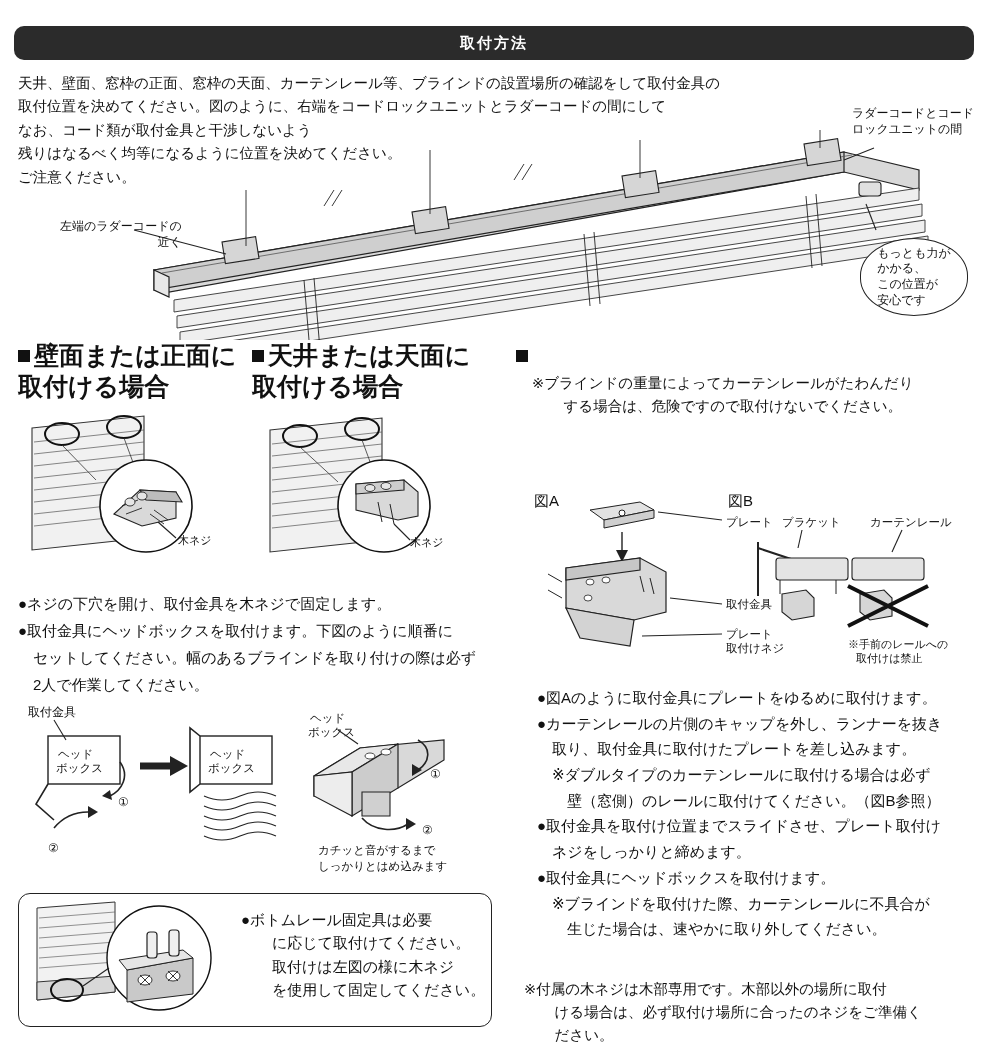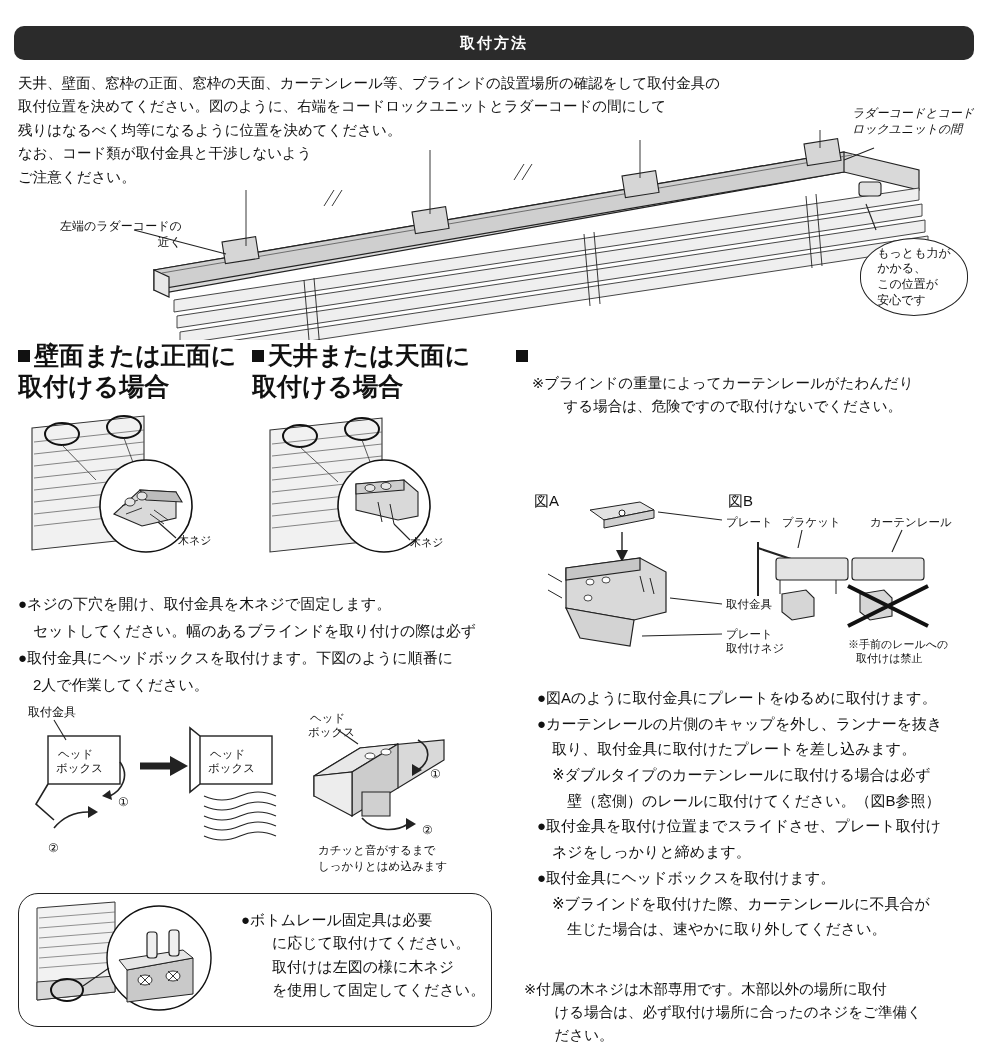--- a/index.html
+++ b/index.html
@@ -28,21 +28,21 @@
     font-size:14.5px;line-height:1.62;
   }
   .intro div{white-space:nowrap;}
 
   
   .topdiag{position:absolute;left:14px;top:130px;width:960px;height:200px;}
   .callout{
     position:absolute;font-size:12px;line-height:1.35;color:#111;
   }
   .calloutL{left:46px;top:88px;text-align:right;}
-  .calloutR{left:838px;top:-25px;font-style:italic;}
+  .calloutR{left:838px;top:-25px;}
   .bubble{
     position:absolute;left:846px;top:108px;width:106px;height:76px;
     border:1.6px solid #222;border-radius:50%/48%;
     font-size:12px;line-height:1.3;text-align:left;
     display:flex;align-items:center;justify-content:center;
     background:#fff;
   }
 
   
   .blind-svg{position:absolute;left:0;top:0;}
@@ -73,21 +73,21 @@
 
   .footnote{position:absolute;left:524px;top:978px;width:456px;font-size:14.5px;line-height:1.58;}
   .footnote p{margin:0;text-indent:-16px;padding-left:16px;}
 
   
   .figD{position:absolute;left:14px;top:700px;width:480px;height:180px;}
 
   
   .bottombox{
     position:absolute;left:18px;top:893px;width:472px;height:132px;
-    border:1.6px solid #222;border-radius:20px;background:#fff;
+    border:1.6px solid #222;border-radius:12px;background:#fff;
   }
   .bottombox .txt{
     position:absolute;left:222px;top:14px;width:240px;font-size:15px;line-height:1.56;
     text-indent:-16px;padding-left:16px;
   }
 
   .gray{fill:#d9d9d9;}
   .ln{stroke:#222;stroke-width:1.1;fill:none;}
   .ln2{stroke:#222;stroke-width:1.6;fill:none;}
   .thin{stroke:#555;stroke-width:0.8;fill:none;}
@@ -97,22 +97,22 @@
 
 <div class="page">
 
   <div class="titlebar">
     <span>取付方法</span>
   </div>
 
   <div class="intro">
     <div>天井、壁面、窓枠の正面、窓枠の天面、カーテンレール等、ブラインドの設置場所の確認をして取付金具の</div>
     <div>取付位置を決めてください。図のように、右端をコードロックユニットとラダーコードの間にして</div>
+    <div>なお、コード類が取付金具と干渉しないよう</div>
     <div>残りはなるべく均等になるように位置を決めてください。</div>
-    <div>なお、コード類が取付金具と干渉しないよう</div>
     <div>ご注意ください。</div>
   </div>
 
   <div class="topdiag">
     <svg class="blind-svg" width="960" height="210" viewBox="0 0 960 210">
 
       <polygon points="140,140 830,22 905,40 905,60 830,42 155,162" class="gray" stroke="#222" stroke-width="1.2"></polygon>
       <polygon points="140,140 830,22 830,42 140,160" fill="#cfcfcf" stroke="#222" stroke-width="1.2"></polygon>
       <polygon points="140,140 155,147 155,167 140,160" fill="#e8e8e8" stroke="#222" stroke-width="1.2"></polygon>
       <line x1="148" y1="143" x2="838" y2="25" class="thin"></line>
@@ -298,22 +298,22 @@
       <polygon points="330,108 354,104 362,112 362,130 340,134 330,126" fill="#d6d6d6" stroke="#222" stroke-width="1.1"></polygon>
       <path d="M318,100 L398,140 M398,100 L318,140" stroke="#111" stroke-width="4"></path>
 
       <text x="318" y="162" font-size="11" fill="#111" font-family="Liberation Sans">※手前のレールへの</text>
       <text x="326" y="176" font-size="11" fill="#111" font-family="Liberation Sans">取付けは禁止</text>
     </svg>
   </div>
 
   <div class="bullets1">
     <p>●ネジの下穴を開け、取付金具を木ネジで固定します。</p>
+    <p>●取付金具にヘッドボックスを取付けます。下図のように順番に</p>
     <p>　セットしてください。幅のあるブラインドを取り付けの際は必ず</p>
-    <p>●取付金具にヘッドボックスを取付けます。下図のように順番に</p>
     <p>　2人で作業してください。</p>
   </div>
 
   <div class="figD">
     <svg width="480" height="180" viewBox="0 0 480 180">
       <text x="14" y="16" font-size="12" fill="#111" font-family="Liberation Sans">取付金具</text>
       <line x1="40" y1="20" x2="52" y2="40" class="ln"></line>
 
       <rect x="34" y="36" width="72" height="48" fill="none" stroke="#222" stroke-width="1.4"></rect>
       <text x="44" y="58" font-size="11.5" fill="#111" font-family="Liberation Sans">ヘッド</text>

